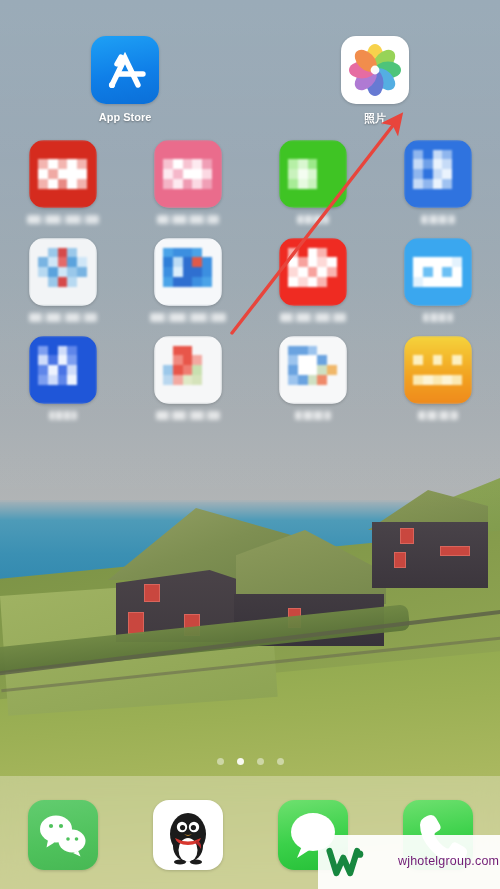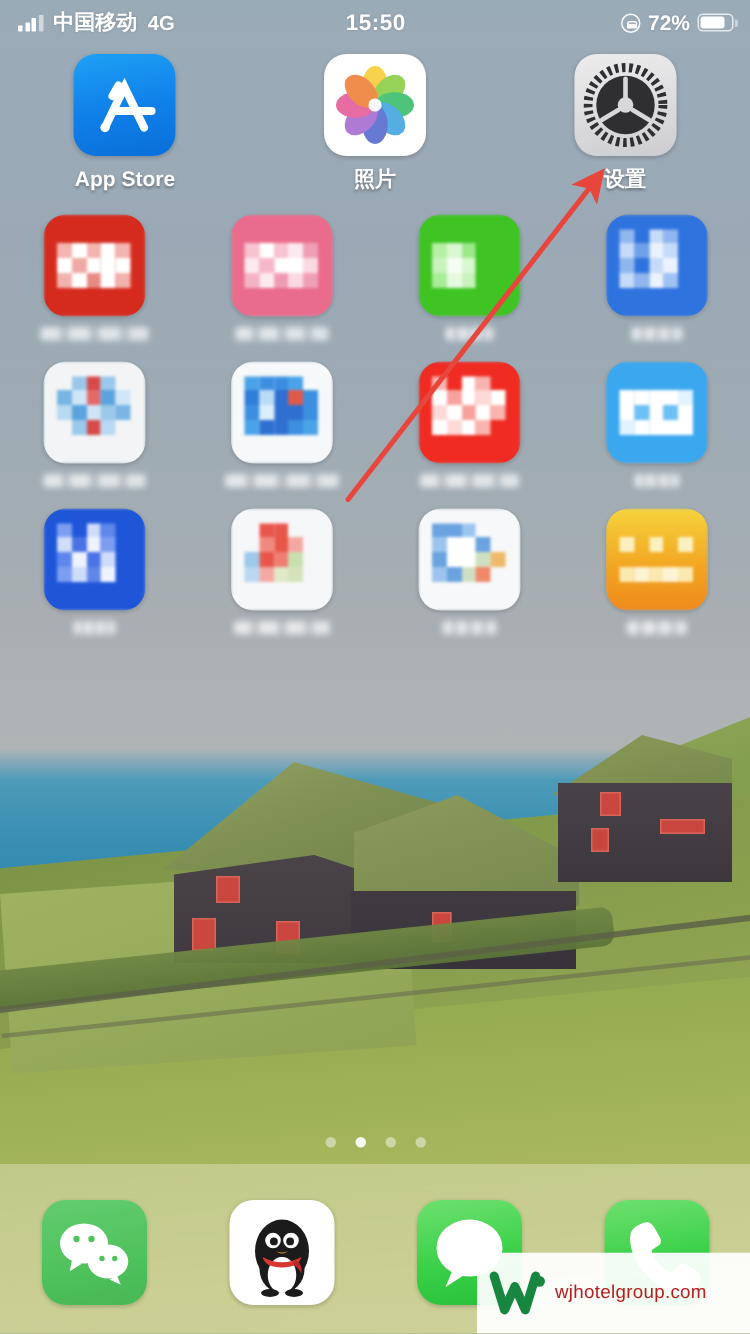--- a/index.html
+++ b/index.html
@@ -127,21 +127,21 @@
     background:rgba(255,255,255,.5); border-radius:0 1.5px 1.5px 0;
   }
   .batt-fill{ position:absolute; left:1px; top:1px; bottom:1px; width:72%; background:#fff; border-radius:2px; }
 
   
   .grid { position:absolute; left:0; top:36px; width:500px; }
   .row { display:flex; justify-content:space-around; margin-bottom:14px; }
   .app { width:100px; display:flex; flex-direction:column; align-items:center; }
   .ic { width:68px; height:68px; border-radius:15px; position:relative; overflow:hidden;
         box-shadow:0 1px 3px rgba(0,0,0,.18); }
-  .lbl { margin-top:7px; font-size:14px; color:#fff; font-weight:600; text-shadow:0 1px 2px rgba(0,0,0,.35); white-space:nowrap; }
+  .lbl { margin-top:7px; font-size:11px; color:#fff; font-weight:600; text-shadow:0 1px 2px rgba(0,0,0,.35); white-space:nowrap; }
 
   
   .ic-appstore { background:linear-gradient(170deg,#1ea0f5 0%,#0f7fe8 55%,#0b6fd8 100%); }
   .as-a { position:absolute; left:0; top:0; width:68px; height:68px; }
 
   
   .ic-photos { background:#fff; }
 
   
   .ic-camera { background:linear-gradient(170deg,#e7e7e9 0%,#d3d3d7 55%,#c2c2c7 100%); }
@@ -185,21 +185,21 @@
 
   
   .watermark {
     position:absolute; right:0; bottom:0; width:182px; height:54px;
     background:rgba(255,255,255,.93);
     display:flex; align-items:center; gap:6px; padding-left:8px;
   }
   .wm-logo { width:38px; height:34px; flex:0 0 auto; }
   .wm-txt { display:flex; flex-direction:column; line-height:1.08; }
   .wm-cn { font-size:21px; font-weight:700; color:#1a1a1a; letter-spacing:.5px; }
-  .wm-en { font-size:12.5px; color:#b91c1c; letter-spacing:.2px; }
+  .wm-en { font-size:12.5px; color:#701a75; letter-spacing:.2px;margin-left:28px; }
 </style>
 </head>
 <body>
 
 <div id="screen">
 
   <div class="wall">
     <div class="wall-sky"></div>
     <div class="wall-sea-far"></div>
     <div class="wall-sea"></div>
@@ -225,40 +225,20 @@
       <div class="win" style="left:26px;top:62px;width:12px;height:16px;"></div>
       <div class="win" style="left:72px;top:56px;width:30px;height:10px;"></div>
     </div>
 
     <div class="hedge"></div>
     <div class="fence"></div>
     <div class="fence2"></div>
     <div class="wall-veil"></div>
   </div>
 
-  <div class="statusbar">
-    <div class="sb-left">
-      <span class="signal">
-          <i></i>
-          <i></i>
-          <i></i>
-          <i></i>
-        </span>
-      <span class="carrier">中国移动</span>
-      <span class="nettype">4G</span>
-    </div>
-    <div class="sb-center">15:50</div>
-    <div class="sb-right">
-      <span class="lock-ico"></span>
-      <span class="batt-pct">72%</span>
-      <span class="batt">
-          <span class="batt-fill"></span>
-        </span>
-    </div>
-  </div>
 
   <div class="grid">
 
     <div class="row">
       <div class="app">
         <div class="ic ic-appstore">
           <svg class="as-a" viewBox="0 0 68 68">
             <g stroke="#ffffff" stroke-width="5.4" stroke-linecap="round" fill="none">
               <path d="M21 49 L34 22 L47 49"></path>
               <path d="M27.5 38 L52 38"></path>
@@ -299,38 +279,20 @@
                   <ellipse cx="0" cy="-13" rx="8.5" ry="13" fill="#f0843d"></ellipse>
                 </g>
               <circle cx="0" cy="0" r="4.4" fill="#ffffff" opacity="0.95"></circle>
             </g>
           </svg>
         </div>
         <div class="lbl">照片</div>
       </div>
 
 
-      <div class="app">
-        <div class="ic ic-settings">
-          <svg class="gear-wrap" viewBox="0 0 56 56">
-            <g fill="#2f2f31">
-              <circle cx="28" cy="28" r="25" fill="none" stroke="#2f2f31" stroke-width="6" stroke-dasharray="2.4 2.4"></circle>
-              <circle cx="28" cy="28" r="19.5" fill="#2f2f31"></circle>
-              <circle cx="28" cy="28" r="5.2" fill="#d8d8db"></circle>
-              <path d="M28 9.2 a18.8 18.8 0 0 1 16.3 9.4 L31.2 26 a5.2 5.2 0 0 0 -3.2 -1.9 Z" fill="#d8d8db" opacity="0"></path>
-            </g>
-            <g stroke="#d8d8db" stroke-width="3.1" stroke-linecap="round">
-              <path d="M28 10.5 L28 23.2"></path>
-              <path d="M43.6 37.8 L32.8 31.4"></path>
-              <path d="M12.4 37.8 L23.2 31.4"></path>
-            </g>
-          </svg>
-        </div>
-        <div class="lbl">设置</div>
-      </div>
     </div>
 
     <div class="row">
       <div class="app">
         <div class="ic ic-px">
           <div class="px-grid" style="background:#d52b1e">
             <span></span>
               <span></span>
               <span></span>
               <span></span>

